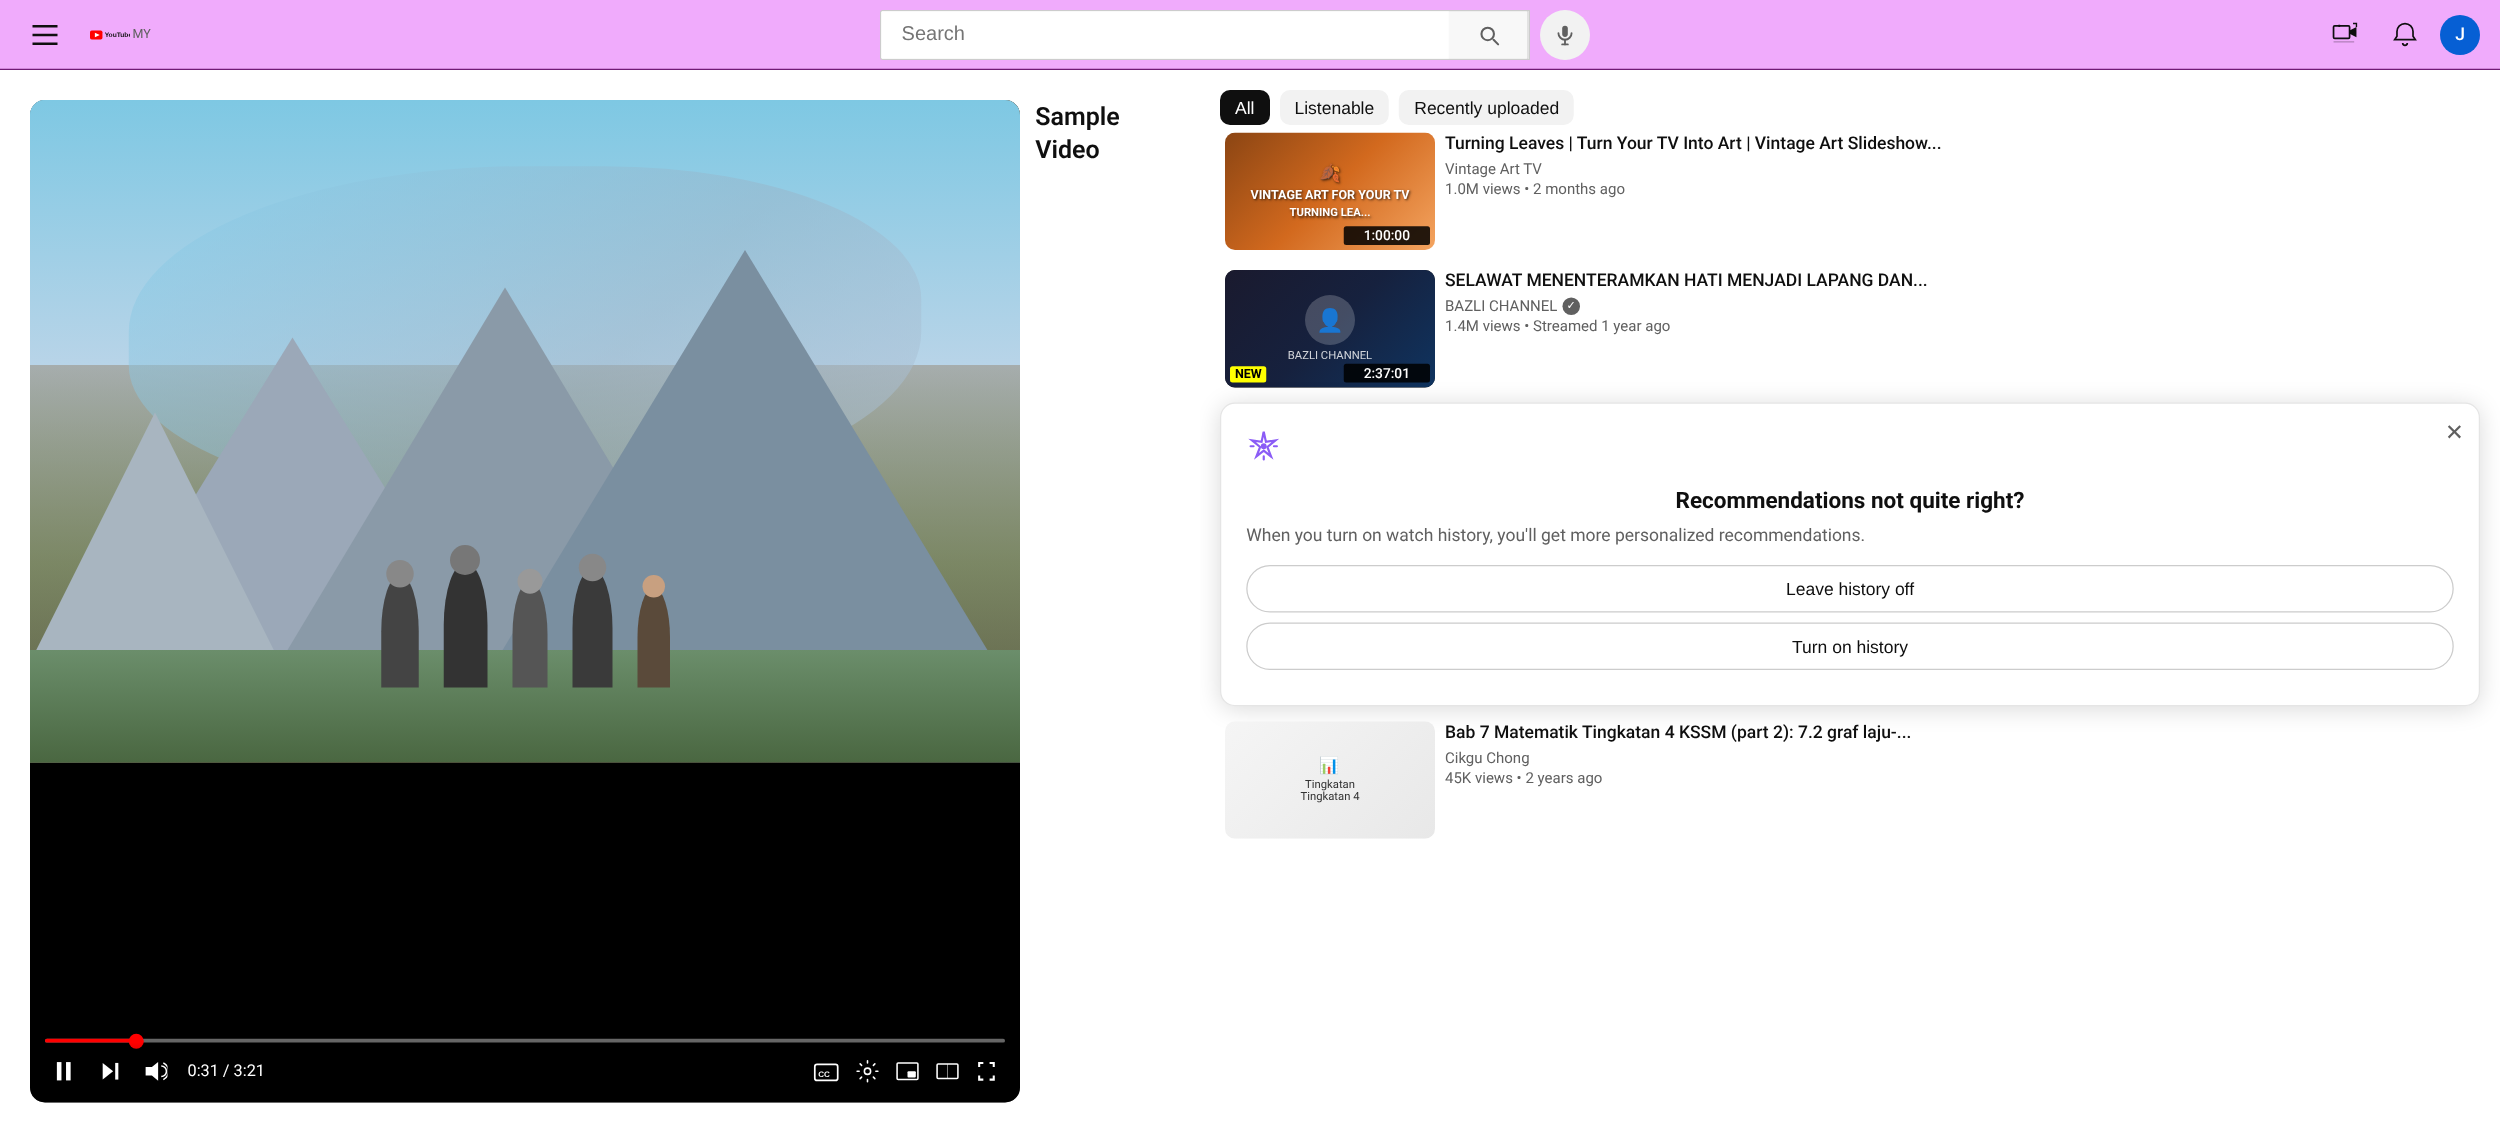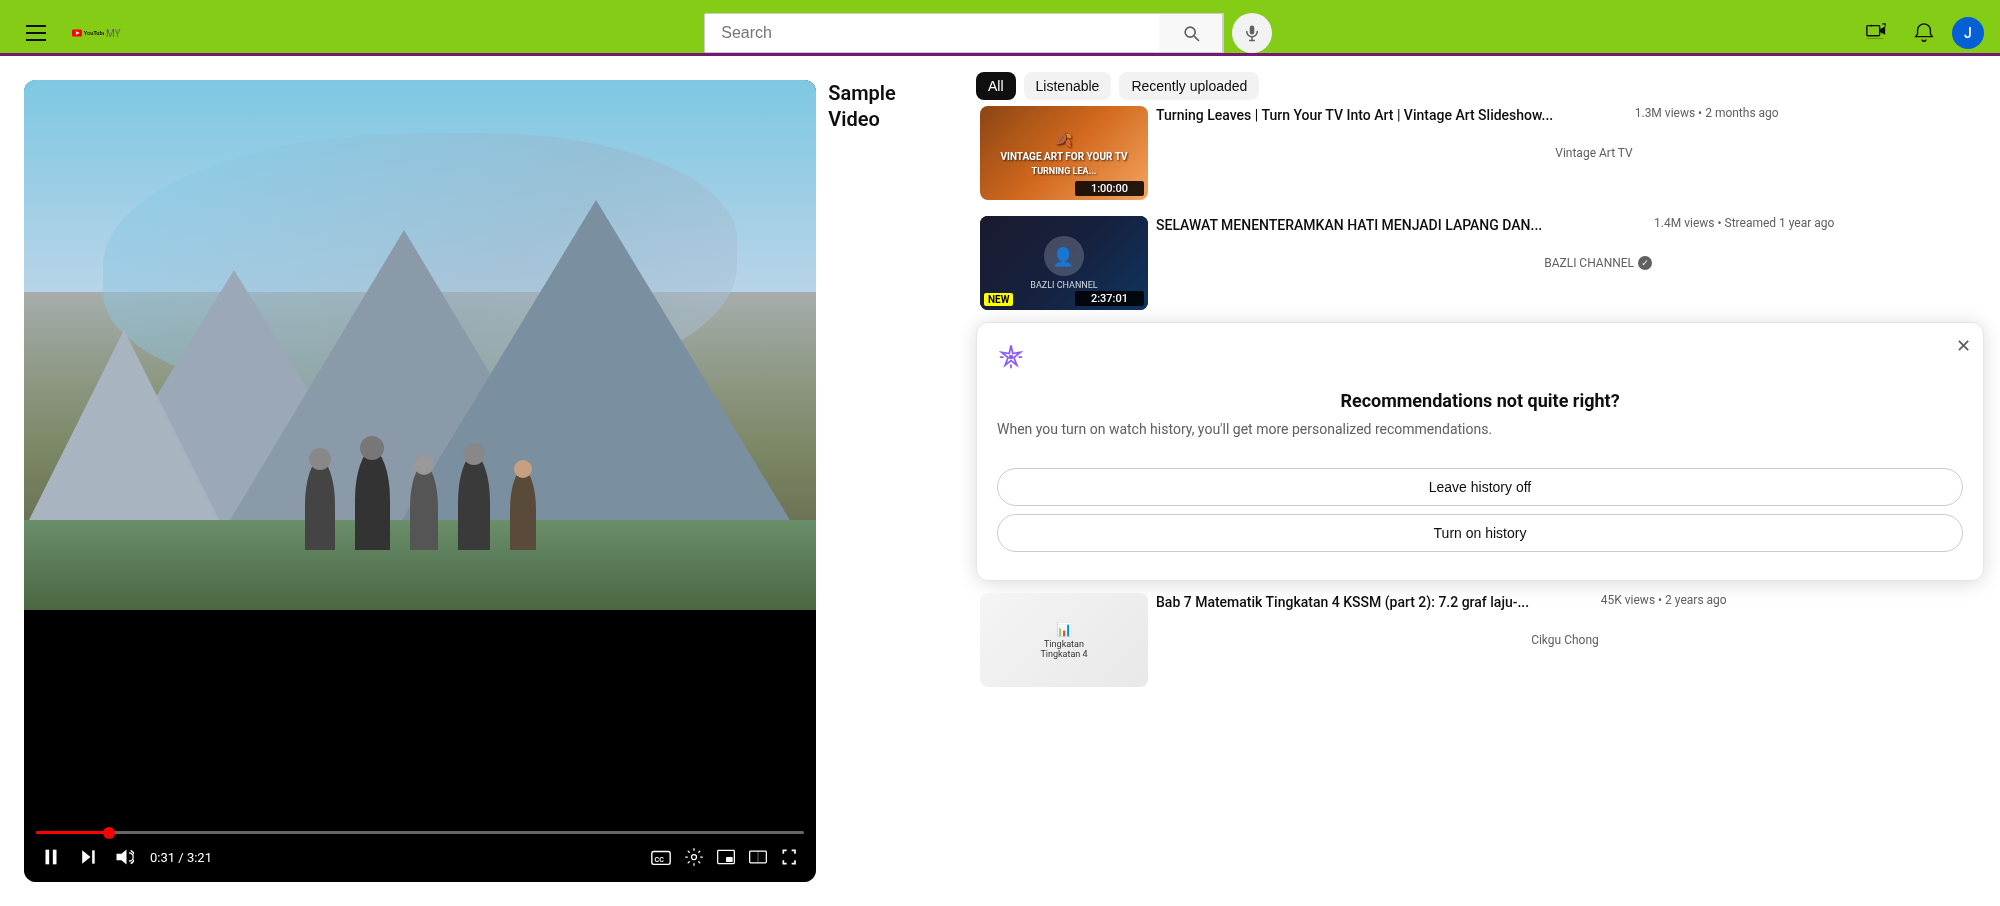--- a/index.html
+++ b/index.html
@@ -1,28 +1,28 @@
 <!DOCTYPE html>
 <html><head>
   <meta charset="utf-8">
   <style>
     * { box-sizing: border-box; margin: 0; padding: 0; }
     body { font-family: 'Roboto', Arial, sans-serif; background: #fff; color: #0f0f0f; overflow: hidden; width: 2000px; height: 906px; }
 
     
     .header {
       display: flex;
-      align-items: flex-end;
+      align-items: center;
       height: 56px;
       padding: 0 16px;
-      background: #84cc16;
+      background: #f0abfc;
       position: fixed;
       top: 0; left: 0; right: 0;
       z-index: 100;
-      border-bottom: 3px solid #701a75;
+      border-bottom: 1px solid #701a75;
     }
     .header-left { display: flex; align-items: center; gap: 16px; }
     .yt-logo { display: flex; align-items: center; gap: 0; text-decoration: none; }
     .yt-logo-icon { width: 32px; height: 22px; }
     .yt-logo-sup { font-size: 10px; font-weight: 400; vertical-align: super; margin-left: 2px; color: #606060; }
 
     .header-center { flex: 1; display: flex; justify-content: center; align-items: center; gap: 8px; }
     .search-bar { display: flex; align-items: center; border: 1px solid #ccc; border-radius: 2px 0 0 2px; overflow: hidden; width: 520px; height: 40px; background: #fff; }
     .search-input { flex: 1; border: none; outline: none; padding: 0 16px; font-size: 16px; color: #0f0f0f; height: 100%; }
     .search-btn { width: 64px; height: 40px; background: #f8f8f8; border: 1px solid #ccc; border-left: none; border-radius: 0 2px 2px 0; cursor: pointer; display: flex; align-items: center; justify-content: center; }
@@ -69,32 +69,32 @@
     .chip { padding: 6px 12px; border-radius: 8px; font-size: 14px; font-weight: 500; cursor: pointer; border: none; }
     .chip-active { background: #0f0f0f; color: #fff; }
     .chip-inactive { background: #f2f2f2; color: #0f0f0f; }
 
     
     .video-card { display: flex; gap: 8px; margin-bottom: 8px; cursor: pointer; padding: 4px; border-radius: 4px; }
     .thumb-wrap { position: relative; flex: 0 0 168px; height: 94px; border-radius: 8px; overflow: hidden; background: #0f0f0f; }
     .thumb-img { width: 100%; height: 100%; background: #333; }
     .thumb-duration { position: absolute; bottom: 4px; right: 4px; background: rgba(0,0,0,0.85); color: #fff; font-size: 11px; padding: 1px 16px; border-radius: 2px; font-weight: 500; }
     .thumb-new { position: absolute; bottom: 4px; left: 4px; background: #ff0; color: #000; font-size: 10px; padding: 1px 4px; border-radius: 2px; font-weight: 700; }
-    .card-info { flex: 1; display: flex; flex-direction: row; gap: 2px; }
+    .card-info { flex: 1; display: flex; flex-direction: column; gap: 2px; }
     .card-title { font-size: 14px; font-weight: 500; line-height: 1.4; color: #0f0f0f; display: -webkit-box; -webkit-line-clamp: 2; -webkit-box-orient: vertical; overflow: hidden; }
     .card-channel { font-size: 12px; color: #606060; display: flex; align-items: center; gap: 4px; }
     .card-stats { font-size: 12px; color: #606060; }
     .verified-icon { width: 14px; height: 14px; background: #606060; border-radius: 50%; display: inline-flex; align-items: center; justify-content: center; color: #fff; font-size: 9px; }
 
     
     .rec-popup { background: #fff; border-radius: 12px; box-shadow: 0 2px 20px rgba(0,0,0,0.15); padding: 20px; margin-bottom: 8px; position: relative; border: 1px solid #e5e5e5; }
     .popup-close { position: absolute; top: 12px; right: 12px; background: none; border: none; cursor: pointer; font-size: 18px; color: #606060; }
     .popup-sparkle { text-align: center; font-size: 24px; margin-bottom: 8px; }
     .popup-title { font-size: 18px; font-weight: 700; color: #0f0f0f; margin-bottom: 8px; text-align: center; margin-top: 19px; }
-    .popup-desc { font-size: 14px; color: #606060; margin-bottom: 28px; line-height: 1.5; }
+    .popup-desc { font-size: 14px; color: #606060; margin-bottom: 12px; line-height: 1.5; }
     .popup-btn { width: 100%; padding: 10px; border-radius: 20px; border: 1px solid #ccc; background: #fff; font-size: 14px; font-weight: 500; cursor: pointer; margin-bottom: 8px; color: #0f0f0f; }
 
     
     .thumb-vintage { background: linear-gradient(135deg, #8B4513 0%, #D2691E 50%, #F4A460 100%); }
     .thumb-selawat { background: linear-gradient(135deg, #1a1a2e 0%, #16213e 50%, #0f3460 100%); }
     .thumb-math { background: linear-gradient(135deg, #f5f5f5 0%, #e8e8e8 100%); }
 
     
     svg { display: block; }
   </style>
@@ -284,21 +284,21 @@
           </div>
         </div>
         <span class="thumb-duration">1:00:00</span>
       </div>
       <div class="card-info">
         <div class="card-title">Turning Leaves | Turn Your TV Into Art | Vintage Art Slideshow...</div>
         <div class="card-channel">
           <span>Vintage Art TV</span>
         </div>
         <div class="card-stats">
-          <span>1.3M views</span> • <span>2 months ago</span>
+          <span>1.0M views</span> • <span>2 months ago</span>
         </div>
       </div>
     </div>
 
     <div class="video-card">
       <div class="thumb-wrap">
         <div class="thumb-img thumb-selawat" style="display:flex;align-items:center;justify-content:center;position:relative;">
           <div style="text-align:center;color:#fff;font-size:11px;padding:8px;">
             <div style="width:40px;height:40px;background:rgba(255,255,255,0.2);border-radius:50%;margin:0 auto 4px;display:flex;align-items:center;justify-content:center;font-size:18px;">👤</div>
             <div style="font-size:9px;opacity:0.8;">BAZLI CHANNEL</div>

